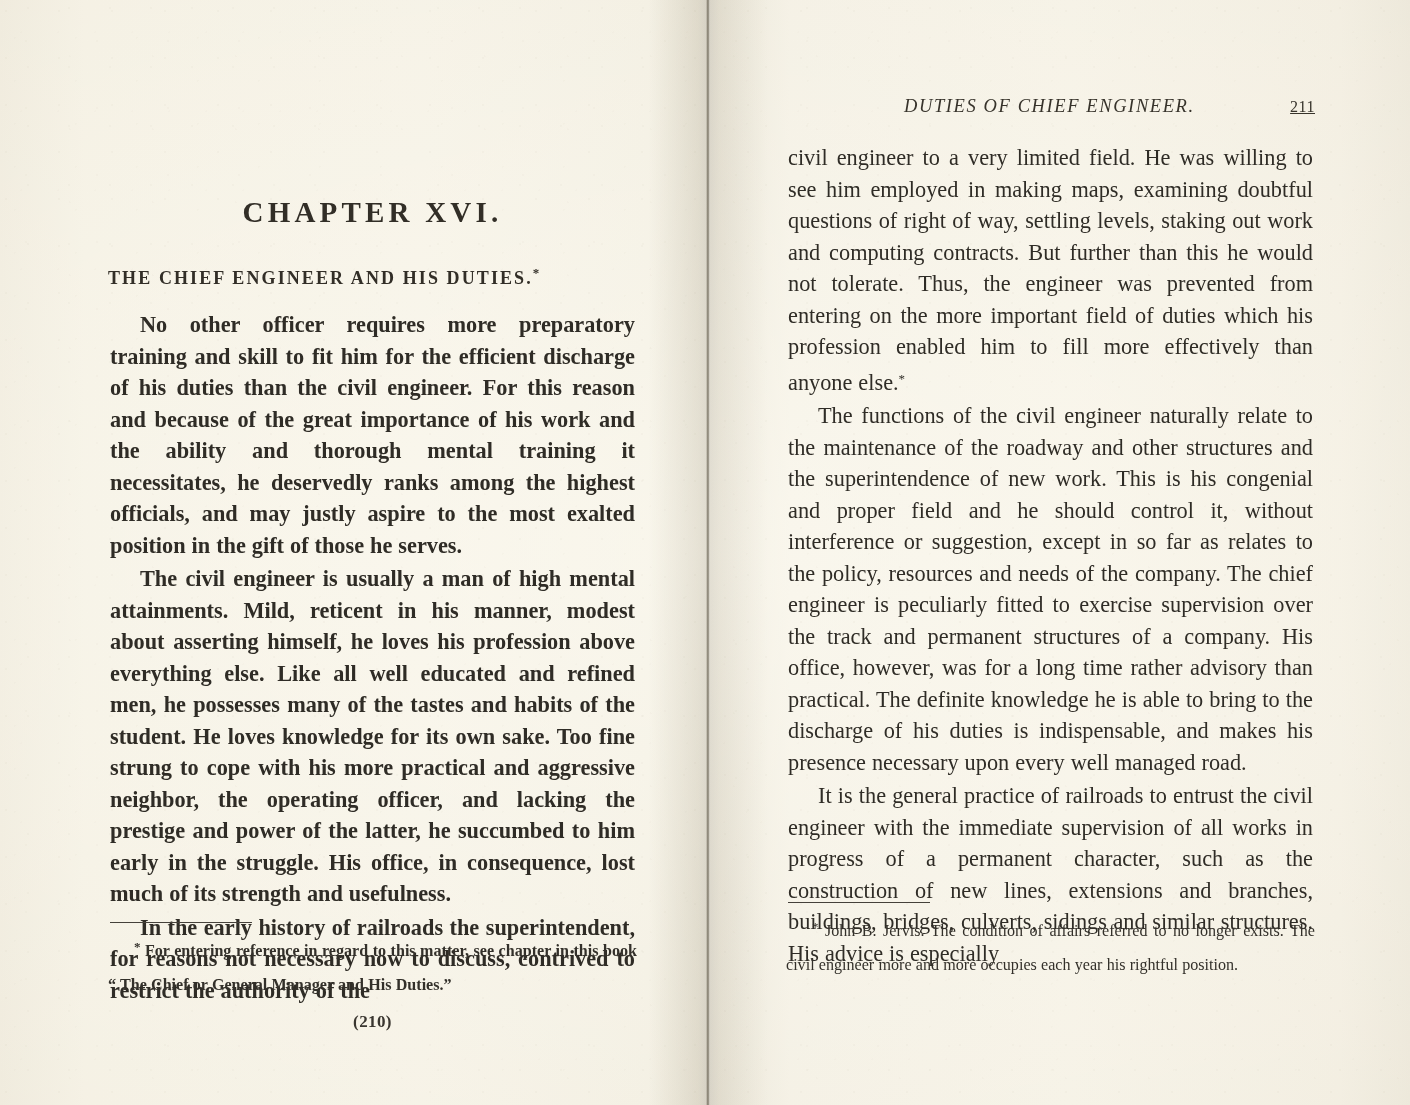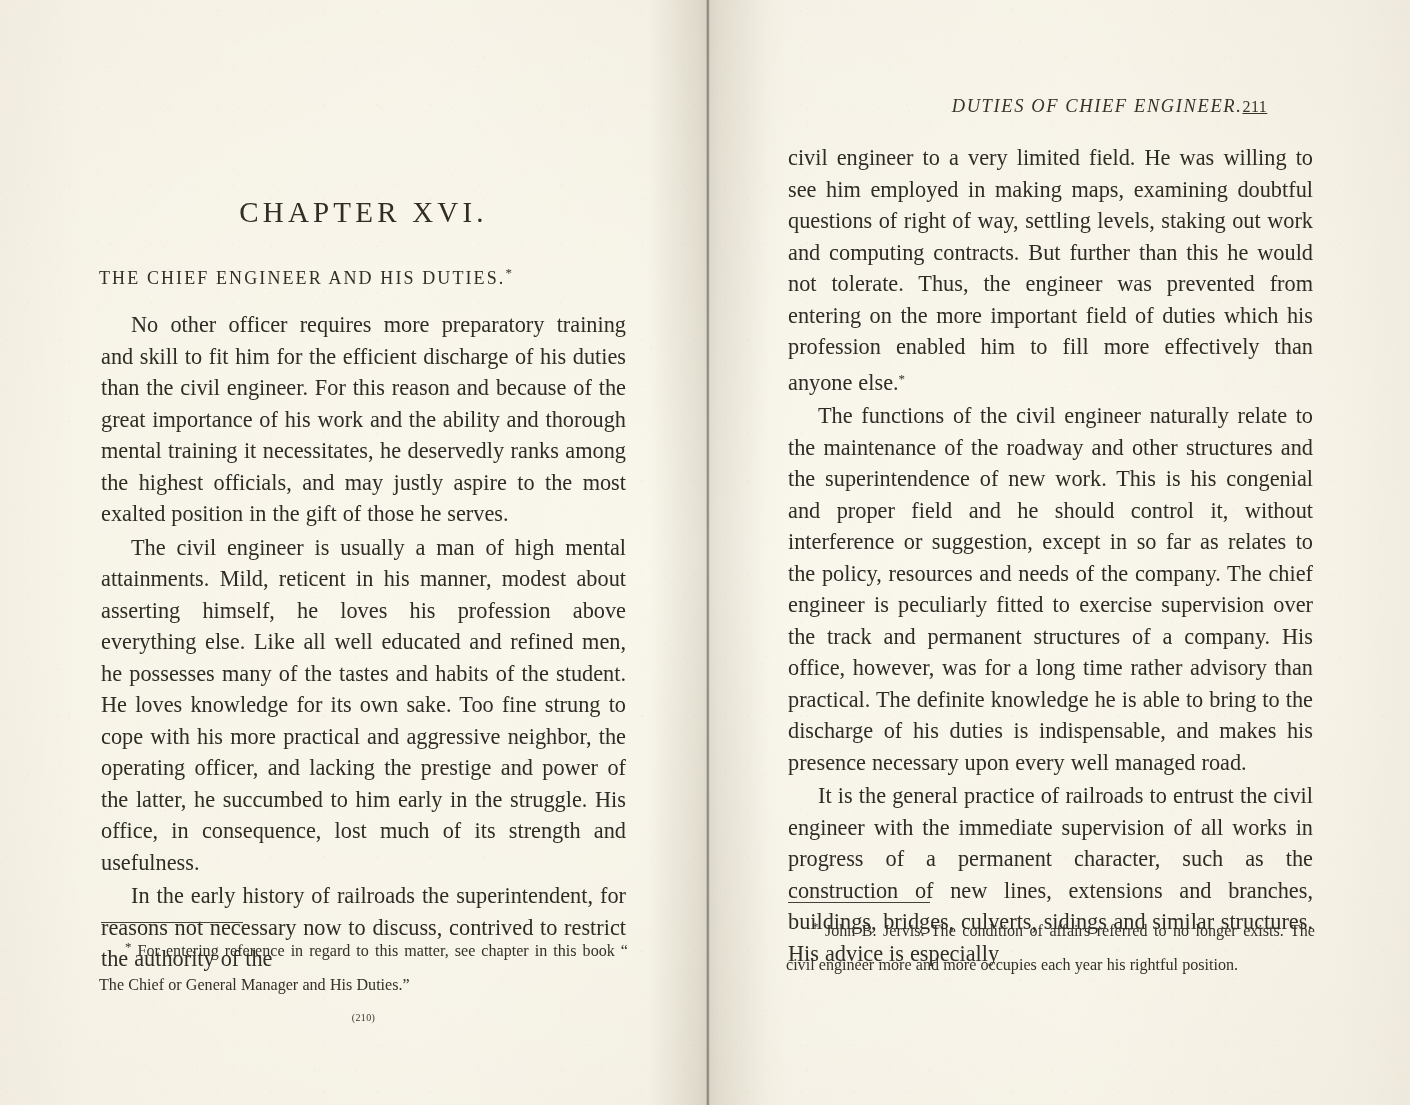--- a/index.html
+++ b/index.html
@@ -77,32 +77,32 @@
     background: linear-gradient(90deg, rgba(140,130,105,0.14) 0%, rgba(140,130,105,0) 100%);
     pointer-events: none;
   }
 
   
   .page {
     position: absolute;
     top: 0;
     height: 1105px;
   }
-  .page-verso { left: 99px;  width: 529px; }
+  .page-verso { left: 108px;  width: 529px; font-weight: bold; }
   .page-recto { left: 786px; width: 529px; }
 
   .running-head {
     position: absolute;
     top: 96px;
     left: 0;
     width: 529px;
     height: 26px;
     display: flex;
     align-items: baseline;
-    justify-content: center;
+    justify-content: space-between;
   }
   .running-title {
     font-style: italic;
     font-size: 18.5px;
     letter-spacing: 1.6px;
     font-variant: small-caps;
     text-transform: uppercase;
     color: #37332b;
     margin-left: 118px;
   }
@@ -185,21 +185,21 @@
     word-spacing: 0.2px;
   }
   p.footnote .fn-mark {
     font-size: 13px;
     vertical-align: 0.35em;
   }
 
   .signature-folio {
     margin-top: 10px;
     text-align: center;
-    font-size: 10px;
+    font-size: 17px;
     letter-spacing: 0.4px;
     color: #3a3630;
   }
 </style>
 </head>
 <body>
 
 <div class="book-spread">
 
   <div class="paper-grain"></div>

